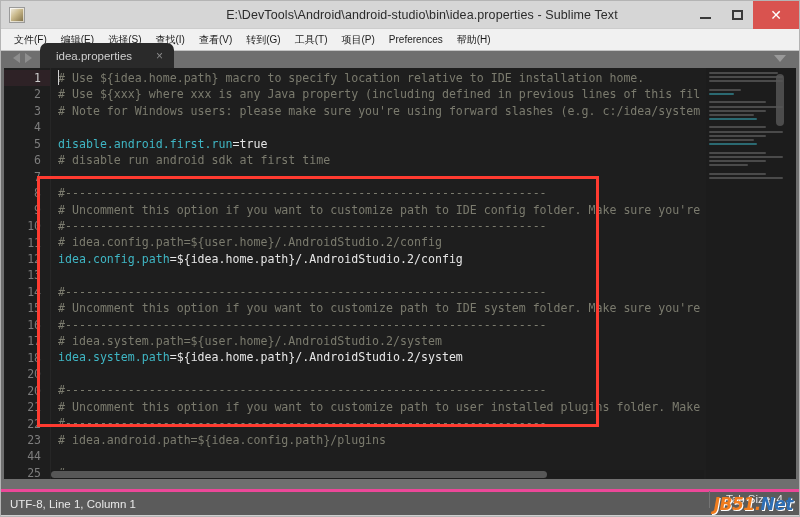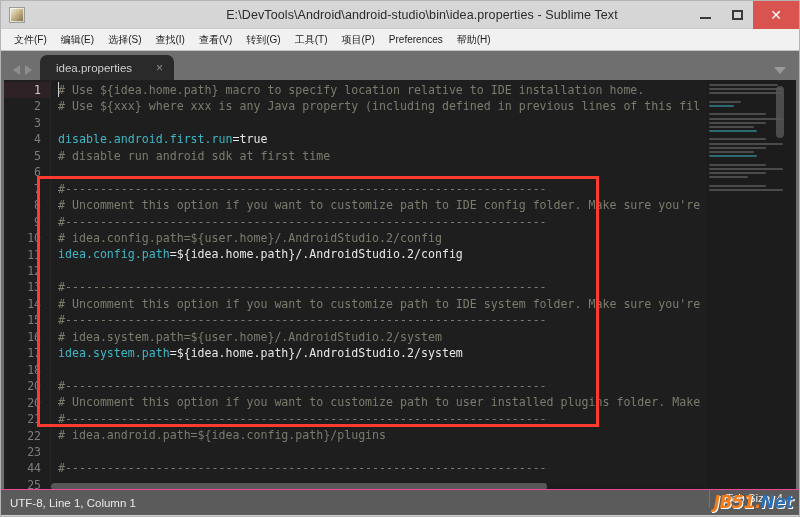--- a/index.html
+++ b/index.html
@@ -87,21 +87,21 @@
   }
 
   
   .editor-frame {
     position: relative;
     height: 438px;
     background: #6f6f6f;
     padding: 0 3px 0 3px;
   }
   .tabbar {
-    height: 29px;
+    height: 17px;
     background: #6f6f6f;
     display: flex;
     align-items: flex-end;
     position: relative;
   }
   .tab-nav {
     display: flex;
     align-items: center;
     gap: 5px;
     padding: 0 8px 5px 9px;
@@ -245,21 +245,21 @@
   }
 
   
   .statusbar {
     height: 26px;
     background: #5b5b5b;
     display: flex;
     align-items: center;
     color: #e8e8e8;
     font-size: 11.5px;
-    border-top: 1px solid #ec4899;
+    border-top: 3px solid #ec4899;
     position: relative;
   }
   .sb-left { padding-left: 9px; }
   .sb-right {
     margin-left: auto;
     display: flex;
     align-items: center;
     height: 26px;
     flex-direction: column;
   }
@@ -356,20 +356,21 @@
           <span class="ln">21</span>
           <span class="ln">22</span>
           <span class="ln">23</span>
           <span class="ln">44</span>
           <span class="ln">25</span>
         </div>
       <div class="code">
         <div class="cursor"></div>
       <div class="row"><span class="cmt"># Use ${idea.home.path} macro to specify location relative to IDE installation home.</span></div>
           <div class="row"><span class="cmt"># Use ${xxx} where xxx is any Java property (including defined in previous lines of this fil</span></div>
+          <div class="row"><span class="cmt"># Note for Windows users: please make sure you're using forward slashes (e.g. c:/idea/system</span></div>
           <div class="row">&nbsp;</div>
           <div class="row"><span class="key">disable.android.first.run</span><span class="val">=true</span></div>
           <div class="row"><span class="cmt"># disable run android sdk at first time</span></div>
           <div class="row">&nbsp;</div>
           <div class="row"><span class="cmt">#---------------------------------------------------------------------</span></div>
           <div class="row"><span class="cmt"># Uncomment this option if you want to customize path to IDE config folder. Make sure you're</span></div>
           <div class="row"><span class="cmt">#---------------------------------------------------------------------</span></div>
           <div class="row"><span class="cmt"># idea.config.path=${user.home}/.AndroidStudio.2/config</span></div>
           <div class="row"><span class="key">idea.config.path</span><span class="val">=${idea.home.path}/.AndroidStudio.2/config</span></div>
           <div class="row">&nbsp;</div>

